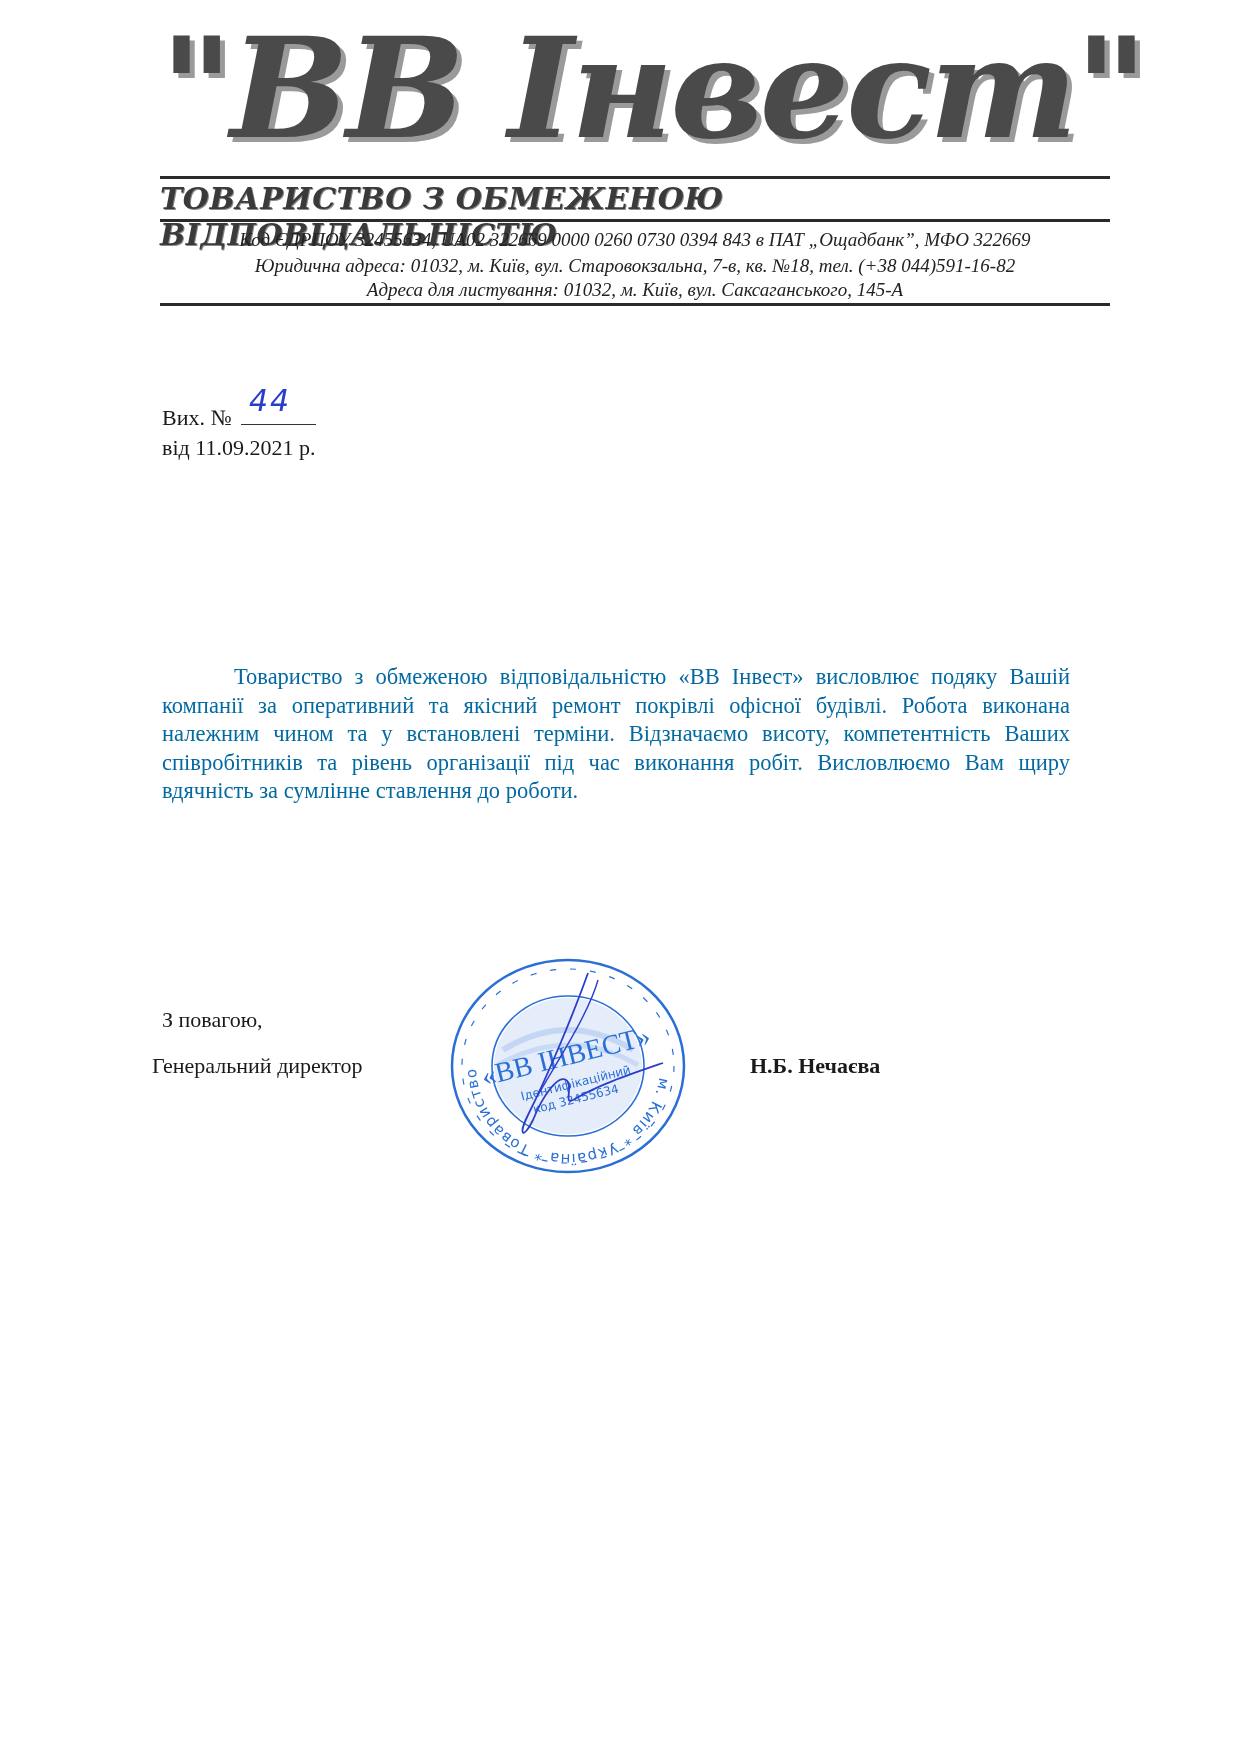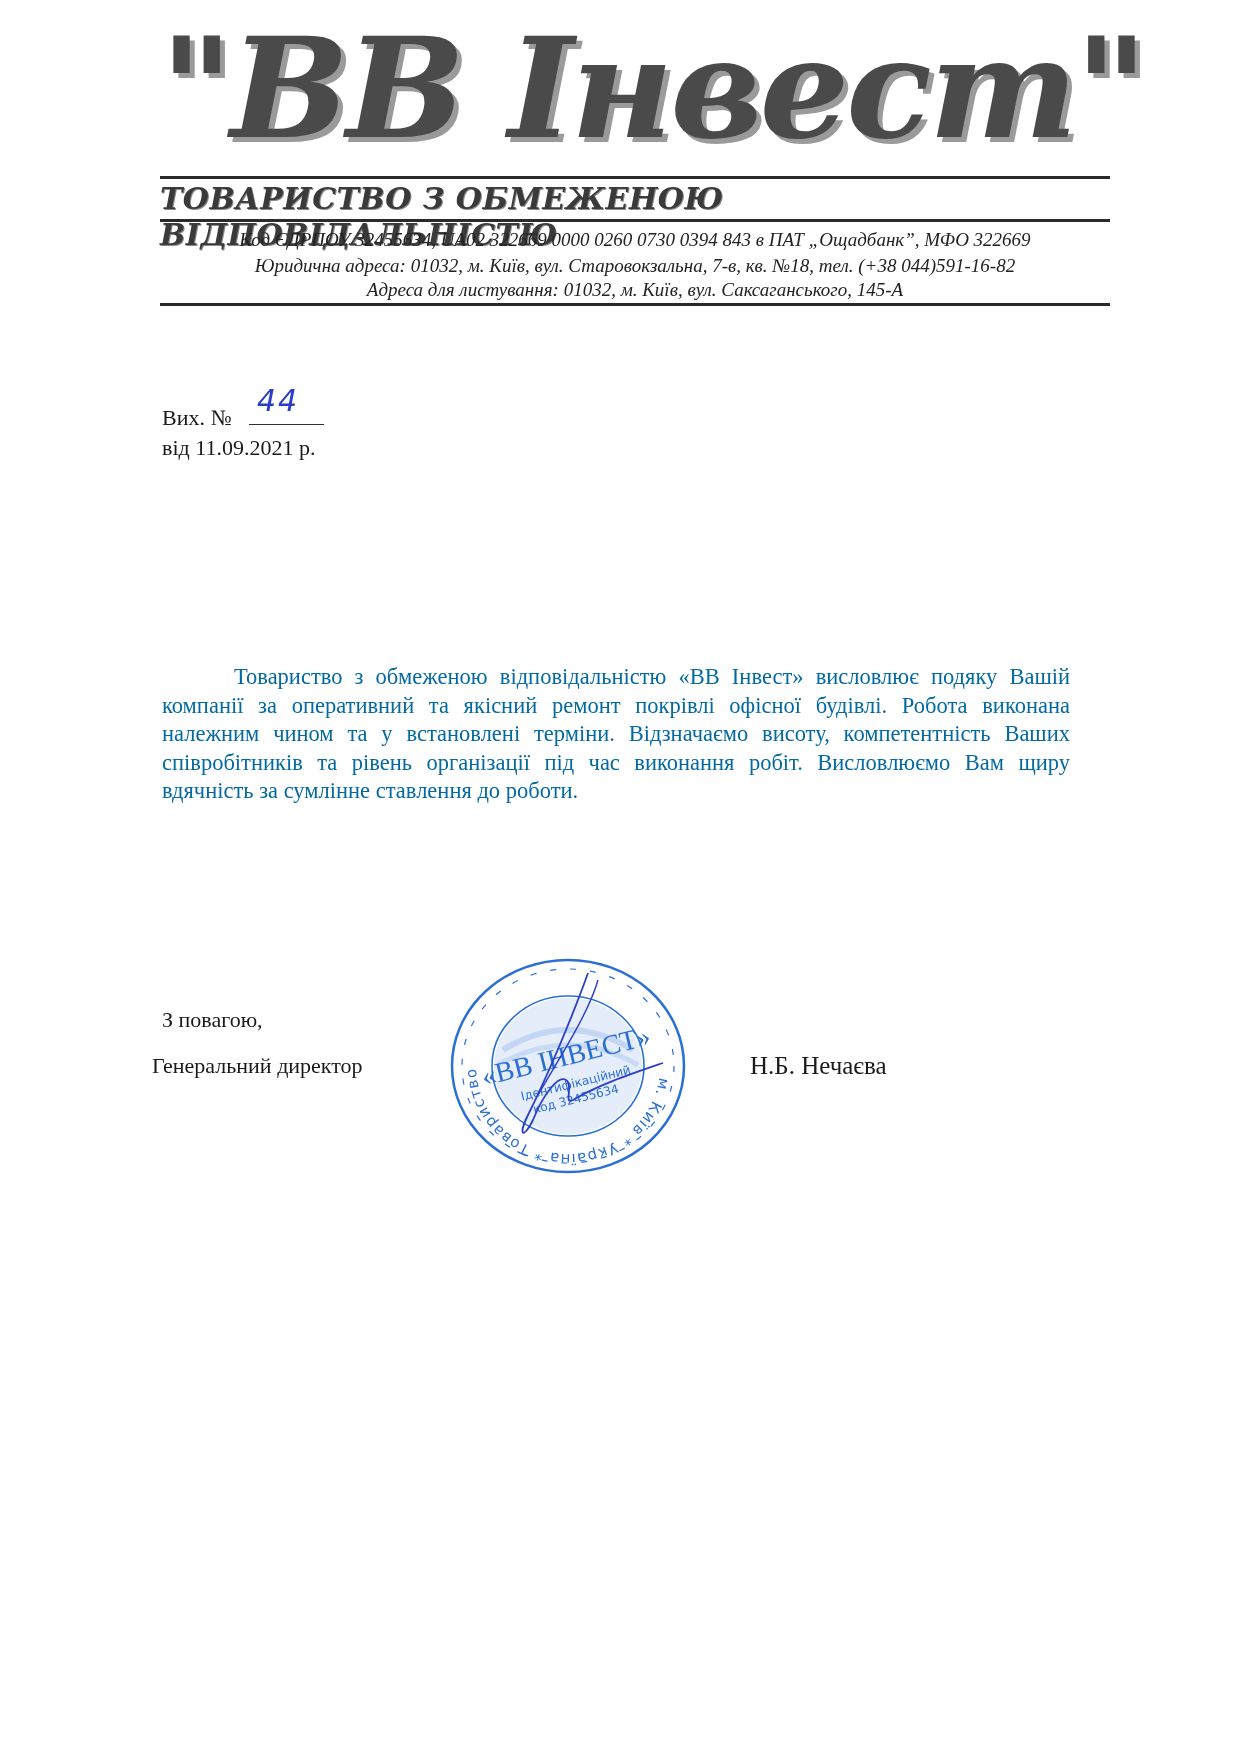--- a/index.html
+++ b/index.html
@@ -31,37 +31,37 @@
     position: absolute; left: 160px; width: 950px; text-align: center;
     font-family: "Liberation Serif", serif; font-style: italic;
     font-size: 19px; line-height: 24px; color: #222;
   }
   .req-line.l1 { top: 228px; }
   .req-line.l2 { top: 254px; }
   .req-line.l3 { top: 278px; text-align: center; }
 
   
   .outgoing { position: absolute; left: 162px; top: 400px; font-size: 22px; line-height: 30px; }
-  .outgoing .num-line { display: inline-block; width: 75px; border-bottom: 1.5px solid #333; height: 24px; position: relative; vertical-align: baseline; margin-left: 12px; }
+  .outgoing .num-line { display: inline-block; width: 75px; border-bottom: 1.5px solid #333; height: 24px; position: relative; vertical-align: baseline; margin-left: 4px; }
   .outgoing .handwritten {
     position: absolute; left: 8px; top: -14px; font-family: "DejaVu Sans", sans-serif;
     font-style: italic; font-size: 30px; color: #2b3ec9; letter-spacing: 2px;
   }
 
   
   .body-text {
     position: absolute; left: 162px; top: 663px; width: 908px;
     font-size: 22.5px; line-height: 28.5px; text-align: justify; color: #0369a1;
     text-indent: 72px;
   }
 
   
   .regards { position: absolute; left: 162px; top: 1006px; font-size: 22px; line-height: 28px; }
   .position { position: absolute; left: 152px; top: 1052px; font-size: 22px; line-height: 28px; }
-  .signer { position: absolute; left: 750px; top: 1052px; font-size: 25px; line-height: 28px; }
+  .signer { position: absolute; left: 750px; top: 1052px; font-size: 22px; line-height: 28px; font-weight: bold; }
 
   
   .stamp { position: absolute; left: 448px; top: 955px; width: 240px; height: 222px; }
   .stamp svg { width: 100%; height: 100%; }
 </style>
 </head>
 <body>
 
 <div class="page">
 

